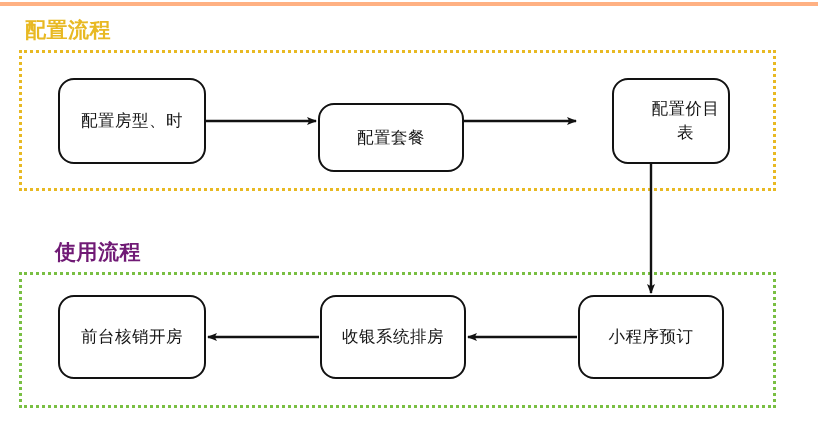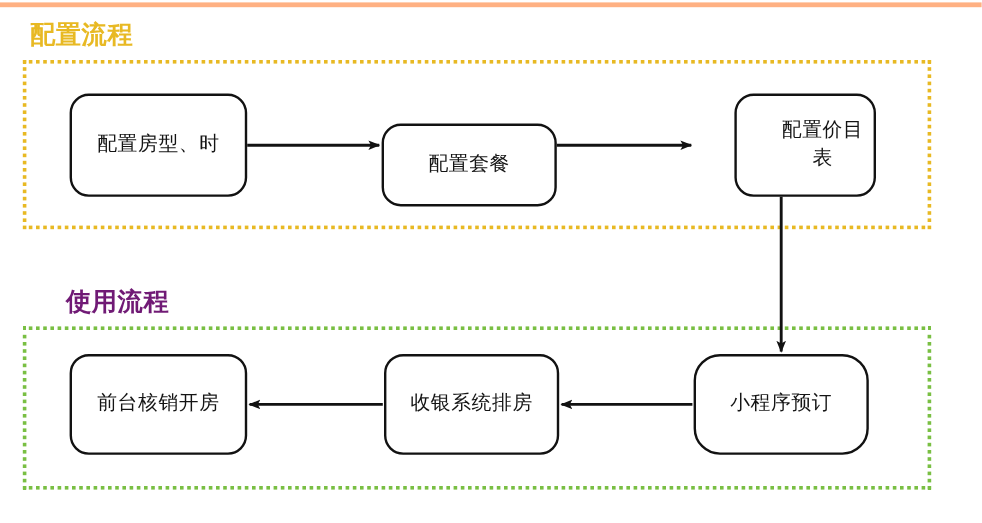--- a/index.html
+++ b/index.html
@@ -87,21 +87,21 @@
   .node-label { display: block; }
 
   
   #node-room-config { left: 58px;  top: 78px; width: 148px; height: 86px; text-align: center; }
   #node-package     { left: 318px; top: 79px; width: 146px; height: 69px; margin-top: 24px; }
   #node-pricelist   { left: 612px; top: 78px; width: 118px; height: 86px; padding-left: 35px; }
 
   
   #node-frontdesk   { left: 58px;  top: 295px; width: 148px; height: 84px; }
   #node-cashier     { left: 320px; top: 295px; width: 146px; height: 84px; }
-  #node-miniprogram { left: 578px; top: 295px; width: 146px; height: 84px; border-radius: 22px; }
+  #node-miniprogram { left: 578px; top: 295px; width: 146px; height: 84px; }
 
   
   #connectors {
     position: absolute;
     left: 0; top: 0;
     width: 818px;
     height: 436px;
     pointer-events: none;
   }
 </style>

